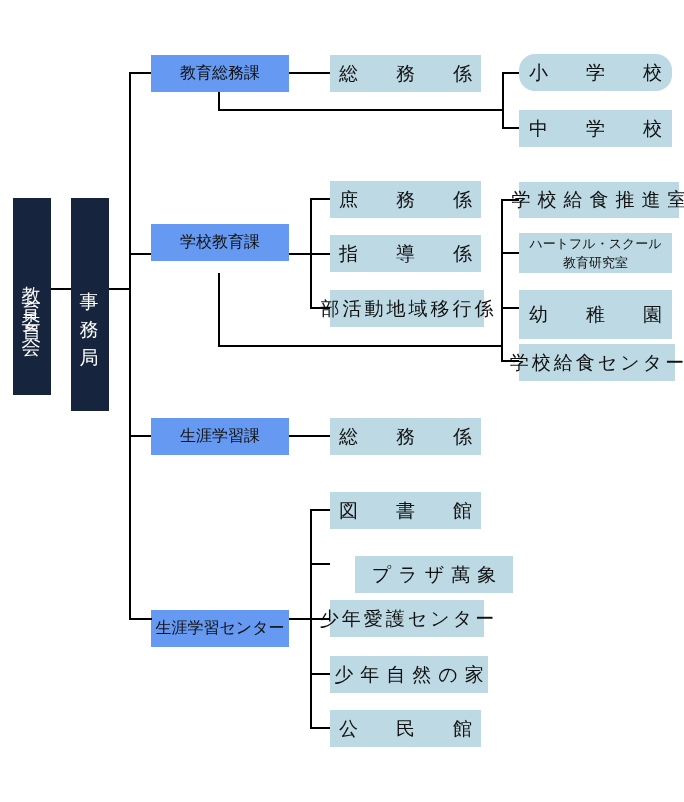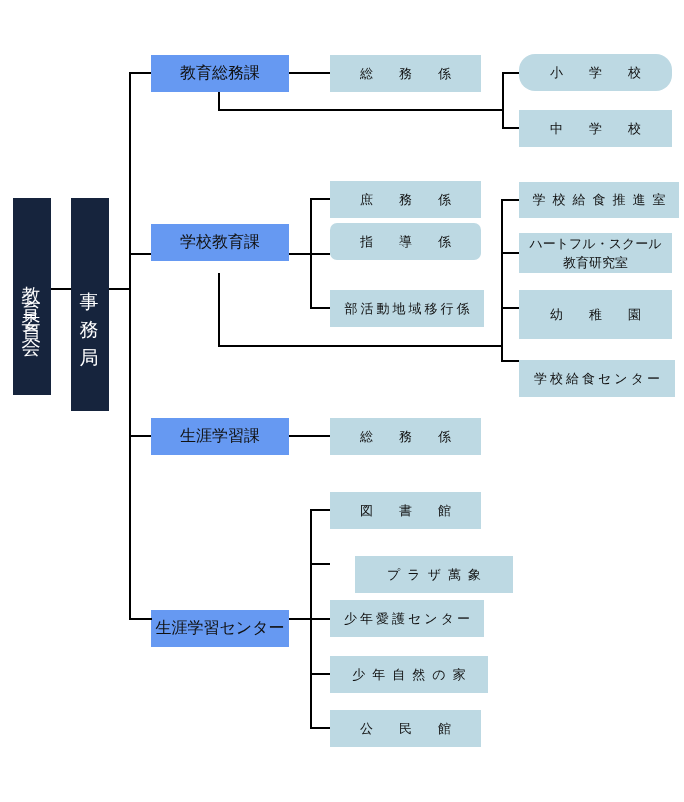--- a/index.html
+++ b/index.html
@@ -18,21 +18,21 @@
 
   
   .div-box{
     position:absolute;left:151px;width:138px;height:37px;background:#6699F2;color:#111111;
     display:flex;align-items:center;justify-content:center;font-size:16px;white-space:nowrap;
   }
 
   
   .sec{
     position:absolute;background:#BDD9E3;color:#111111;
-    display:flex;align-items:center;justify-content:center;font-size:13px;white-space:nowrap;
+    display:flex;align-items:center;justify-content:center;font-size:19px;white-space:nowrap;
     text-align:center;
   }
   .c2{left:330px;width:151px;height:37px;}
   .c3{left:519px;width:153px;height:37px;}
   .two-line{flex-direction:column;font-size:13px;line-height:19px;}
   .lsA{letter-spacing:3px;padding-left:3px;}  
   .lsB{letter-spacing:7px;padding-left:7px;}  
 
   
   .hl{position:absolute;height:2px;background:#000000;}
@@ -62,21 +62,21 @@
   <div class="div-box" style="top:610px;">
       <span>生涯学習センター</span>
     </div>
 
   <div class="sec c2" style="top:55px;">
       <span>総　　務　　係</span>
     </div>
   <div class="sec c2" style="top:181px;">
       <span>庶　　務　　係</span>
     </div>
-  <div class="sec c2" style="top:223px;border-radius:7px;">
+  <div class="sec c2" style="top:235px;">
       <span>指　　導　　係</span>
     </div>
   <div class="sec c2 lsA" style="top:290px;">
       <span>部活動地域移行係</span>
     </div>
   <div class="sec c2" style="top:418px;">
       <span>総　　務　　係</span>
     </div>
   <div class="sec c2" style="top:492px;">
       <span>図　　書　　館</span>
@@ -103,21 +103,21 @@
   <div class="sec c3 lsB" style="top:182px;height:36px;">
       <span>学校給食推進室</span>
     </div>
   <div class="sec c3 two-line" style="top:233px;height:40px;">
     <span>ハートフル・スクール</span>
     <span>教育研究室</span>
   </div>
   <div class="sec c3" style="top:290px;height:49px;">
       <span>幼　　稚　　園</span>
     </div>
-  <div class="sec c3 lsA" style="top:360px;">
+  <div class="sec c3 lsA" style="top:344px;">
       <span>学校給食センター</span>
     </div>
 
   <div class="hl" style="left:51px;top:288px;width:20px;"></div>
   <div class="hl" style="left:109px;top:288px;width:22px;"></div>
   <div class="vl" style="left:129px;top:72px;height:548px;"></div>
 
   <div class="hl" style="left:129px;top:72px;width:22px;"></div>
   <div class="hl" style="left:129px;top:253px;width:22px;"></div>
   <div class="hl" style="left:129px;top:435px;width:22px;"></div>

